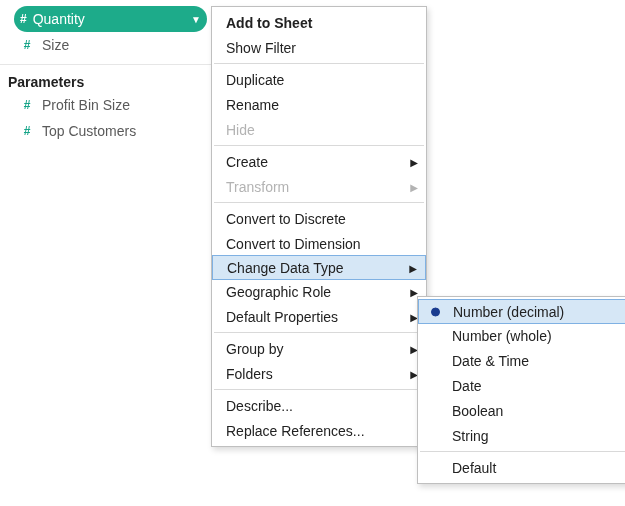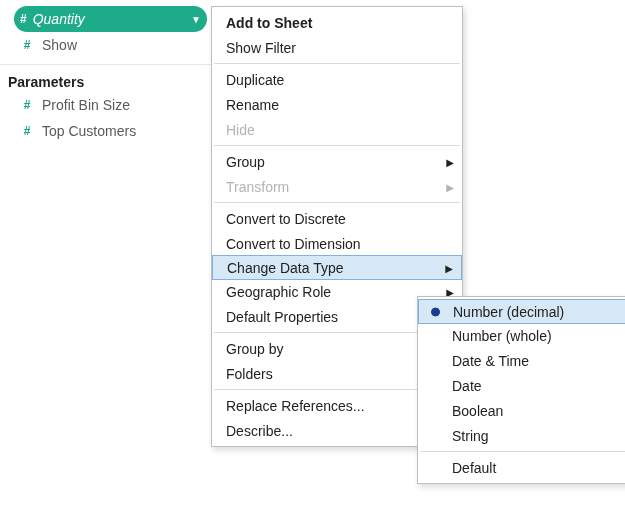--- a/index.html
+++ b/index.html
@@ -33,21 +33,21 @@
       margin-left: 14px; margin-right: 8px;
       background: #1dab8a;
       color: #fff;
       border-radius: 13px;
       height: 26px;
       display: flex;
       align-items: center;
       padding-left: 6px; padding-right: 6px;
     }
     .pill .ico { color: #fff; margin-right: 6px; }
-    .pill .lbl { flex: 1; font-weight: 400; font-style: italic; }
+    .pill .lbl { flex: 1; font-weight: 400; }
     .pill .caret { color: #fff; font-size: 10px; margin-left: 4px; }
     .italic { font-style: italic; }
     .section-hdr {
       padding-left: 8px;
       font-weight: 700;
       color: #222;
       height: 28px;
       display: flex;
       align-items: center;
       margin-top: 6px;
@@ -55,21 +55,21 @@
       padding-top: 6px;
     }
     
     .menu {
       position: absolute;
       background: #fff;
       border: 1px solid #bfbfbf;
       box-shadow: 2px 3px 6px rgba(0,0,0,0.15);
       padding: 3px 0;
     }
-    .menu.main { left: 211px; top: 6px; width: 252px; }
+    .menu.main { left: 211px; top: 6px; width: 216px; }
     .menu-item {
       height: 25px;
       display: flex;
       align-items: center;
       padding: 0 22px 0 14px;
       font-size: 14px;
       color: #222;
       position: relative;
     }
     .menu-item.bold { font-weight: 700; }
@@ -107,21 +107,21 @@
 <body>
 
 <div class="side">
   <div class="pill">
     <span class="ico hash">#</span>
     <span class="lbl">Quantity</span>
     <span class="caret">▼</span>
   </div>
   <div class="side-row">
     <span class="ico hash">#</span>
-    <span>Show</span>
+    <span>Size</span>
   </div>
   <div class="section-hdr">
     <span>Parameters</span>
   </div>
   <div class="side-row">
     <span class="ico hash">#</span>
     <span>Profit Bin Size</span>
   </div>
   <div class="side-row">
     <span class="ico hash">#</span>
@@ -141,21 +141,21 @@
       <span>Duplicate</span>
     </div>
     <div class="menu-item">
       <span>Rename</span>
     </div>
     <div class="menu-item disabled">
       <span>Hide</span>
     </div>
     <div class="menu-sep"></div>
     <div class="menu-item">
-      <span>Group</span>
+      <span>Create</span>
       <span class="arrow">▶</span>
     </div>
     <div class="menu-item disabled">
       <span>Transform</span>
       <span class="arrow">▶</span>
     </div>
     <div class="menu-sep"></div>
     <div class="menu-item">
       <span>Convert to Discrete</span>
     </div>
@@ -178,24 +178,24 @@
     <div class="menu-item">
       <span>Group by</span>
       <span class="arrow">▶</span>
     </div>
     <div class="menu-item">
       <span>Folders</span>
       <span class="arrow">▶</span>
     </div>
     <div class="menu-sep"></div>
     <div class="menu-item">
+      <span>Describe...</span>
+    </div>
+    <div class="menu-item">
       <span>Replace References...</span>
-    </div>
-    <div class="menu-item">
-      <span>Describe...</span>
     </div>
   </div>
 <div class="menu sub" id="m-sub">
     <div class="menu-item hover">
       <span class="radio"></span>
       <span>Number (decimal)</span>
     </div>
     <div class="menu-item">
       <span>Number (whole)</span>
     </div>

